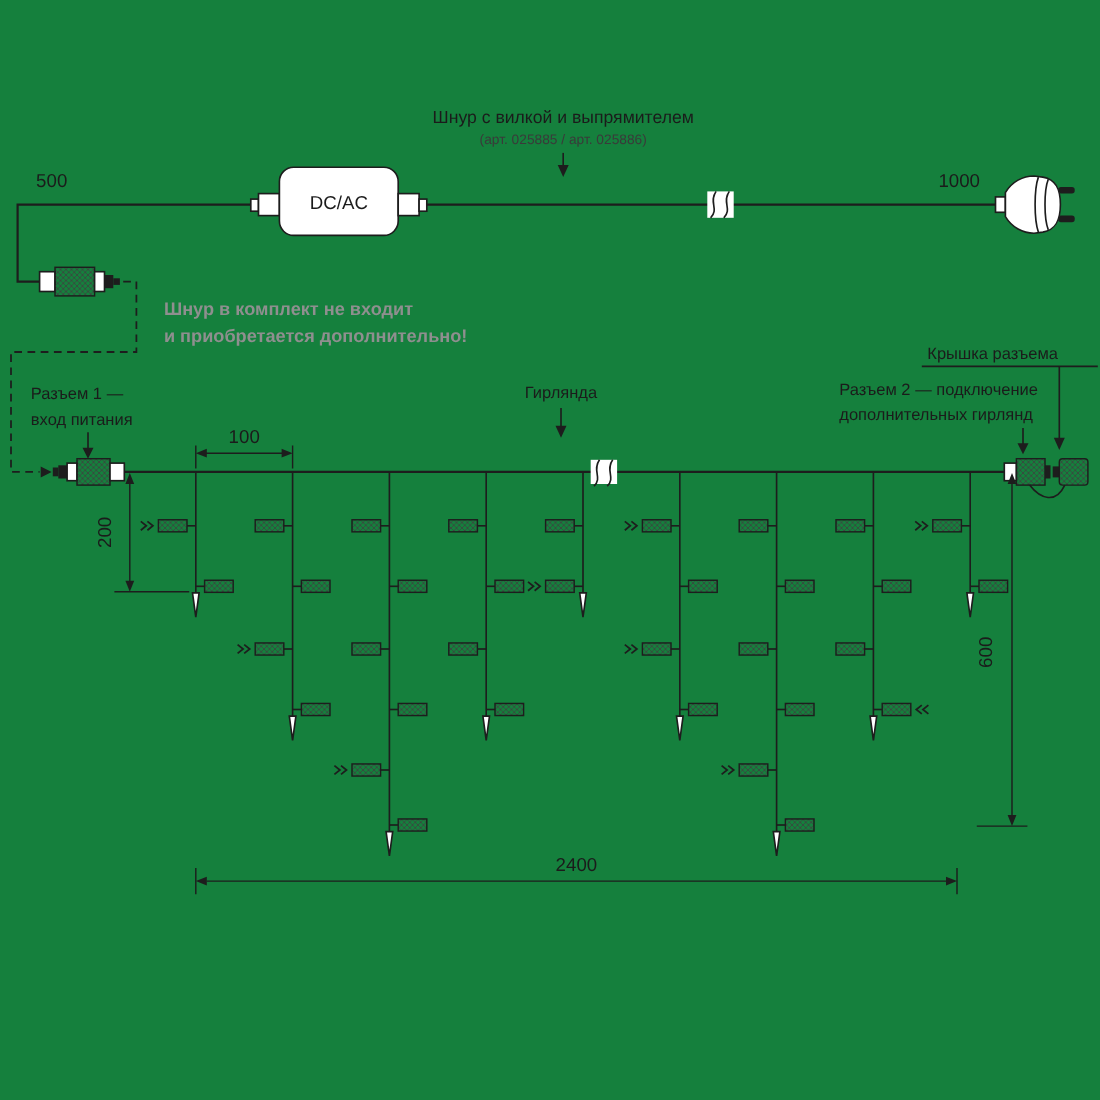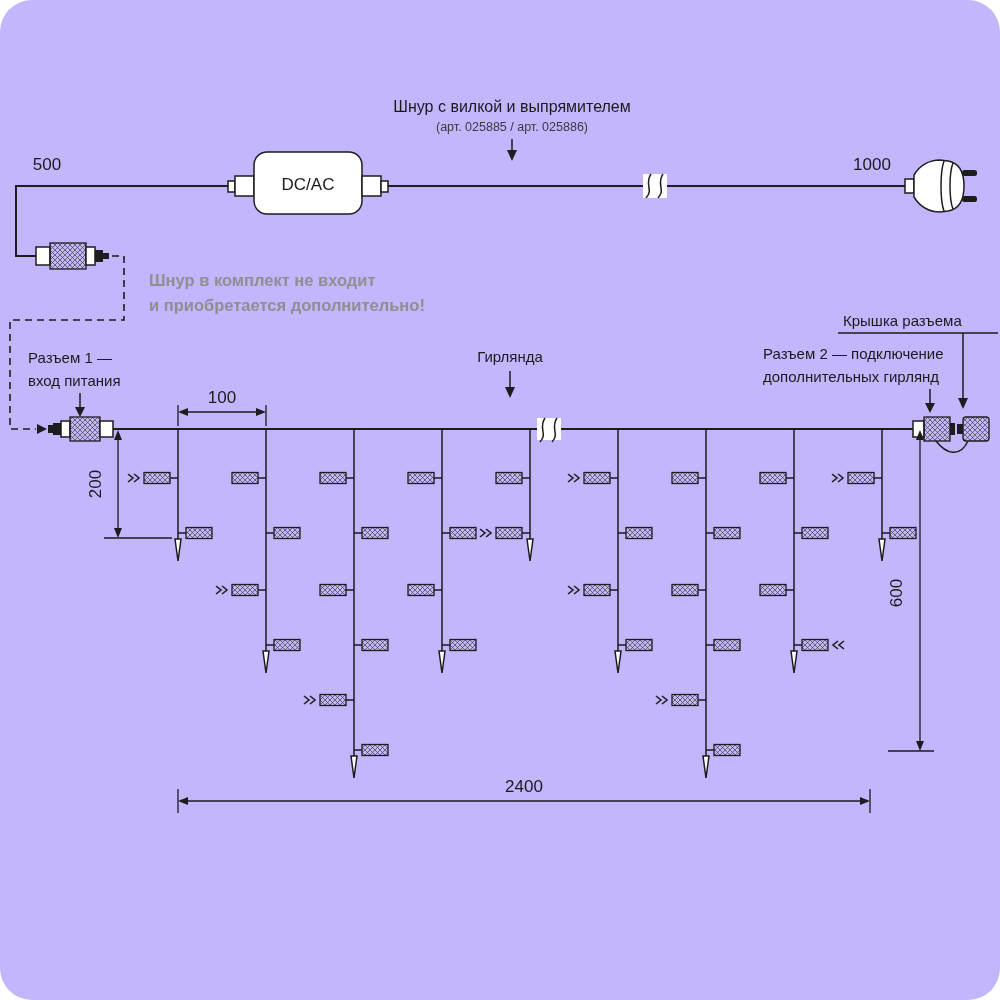--- a/index.html
+++ b/index.html
@@ -1,16 +1,16 @@
 <!DOCTYPE html>
 <html style="--line: #1d1d1d; --note: #8f8f8f;"><head>
 <meta charset="utf-8">
 <style>
   html,body{margin:0;padding:0;background:#fff;}
-  .stage{position:relative;width:1000px;height:1000px;background:#c4b5fd;overflow:hidden;border-radius:32px;}
+  .stage{position:relative;width:1000px;height:1000px;background:#15803d;overflow:hidden;}
   svg{display:block;}
   :root{--line:#1d1d1d;--note:#8f8f8f;}
   .wire{fill:none;stroke:var(--line);stroke-width:2;}
   .thin{fill:none;stroke:var(--line);stroke-width:1.5;}
   .dashed{fill:none;stroke:var(--line);stroke-width:1.6;stroke-dasharray:7 5;}
   .outline{fill:#fff;stroke:var(--line);stroke-width:1.5;}
   .hatched{fill:url(#hatch);stroke:var(--line);stroke-width:1.3;}
   .dark{fill:var(--line);stroke:none;}
   .arrowhead{fill:var(--line);stroke:none;}
   .dim{fill:none;stroke:var(--line);stroke-width:1.3;}

